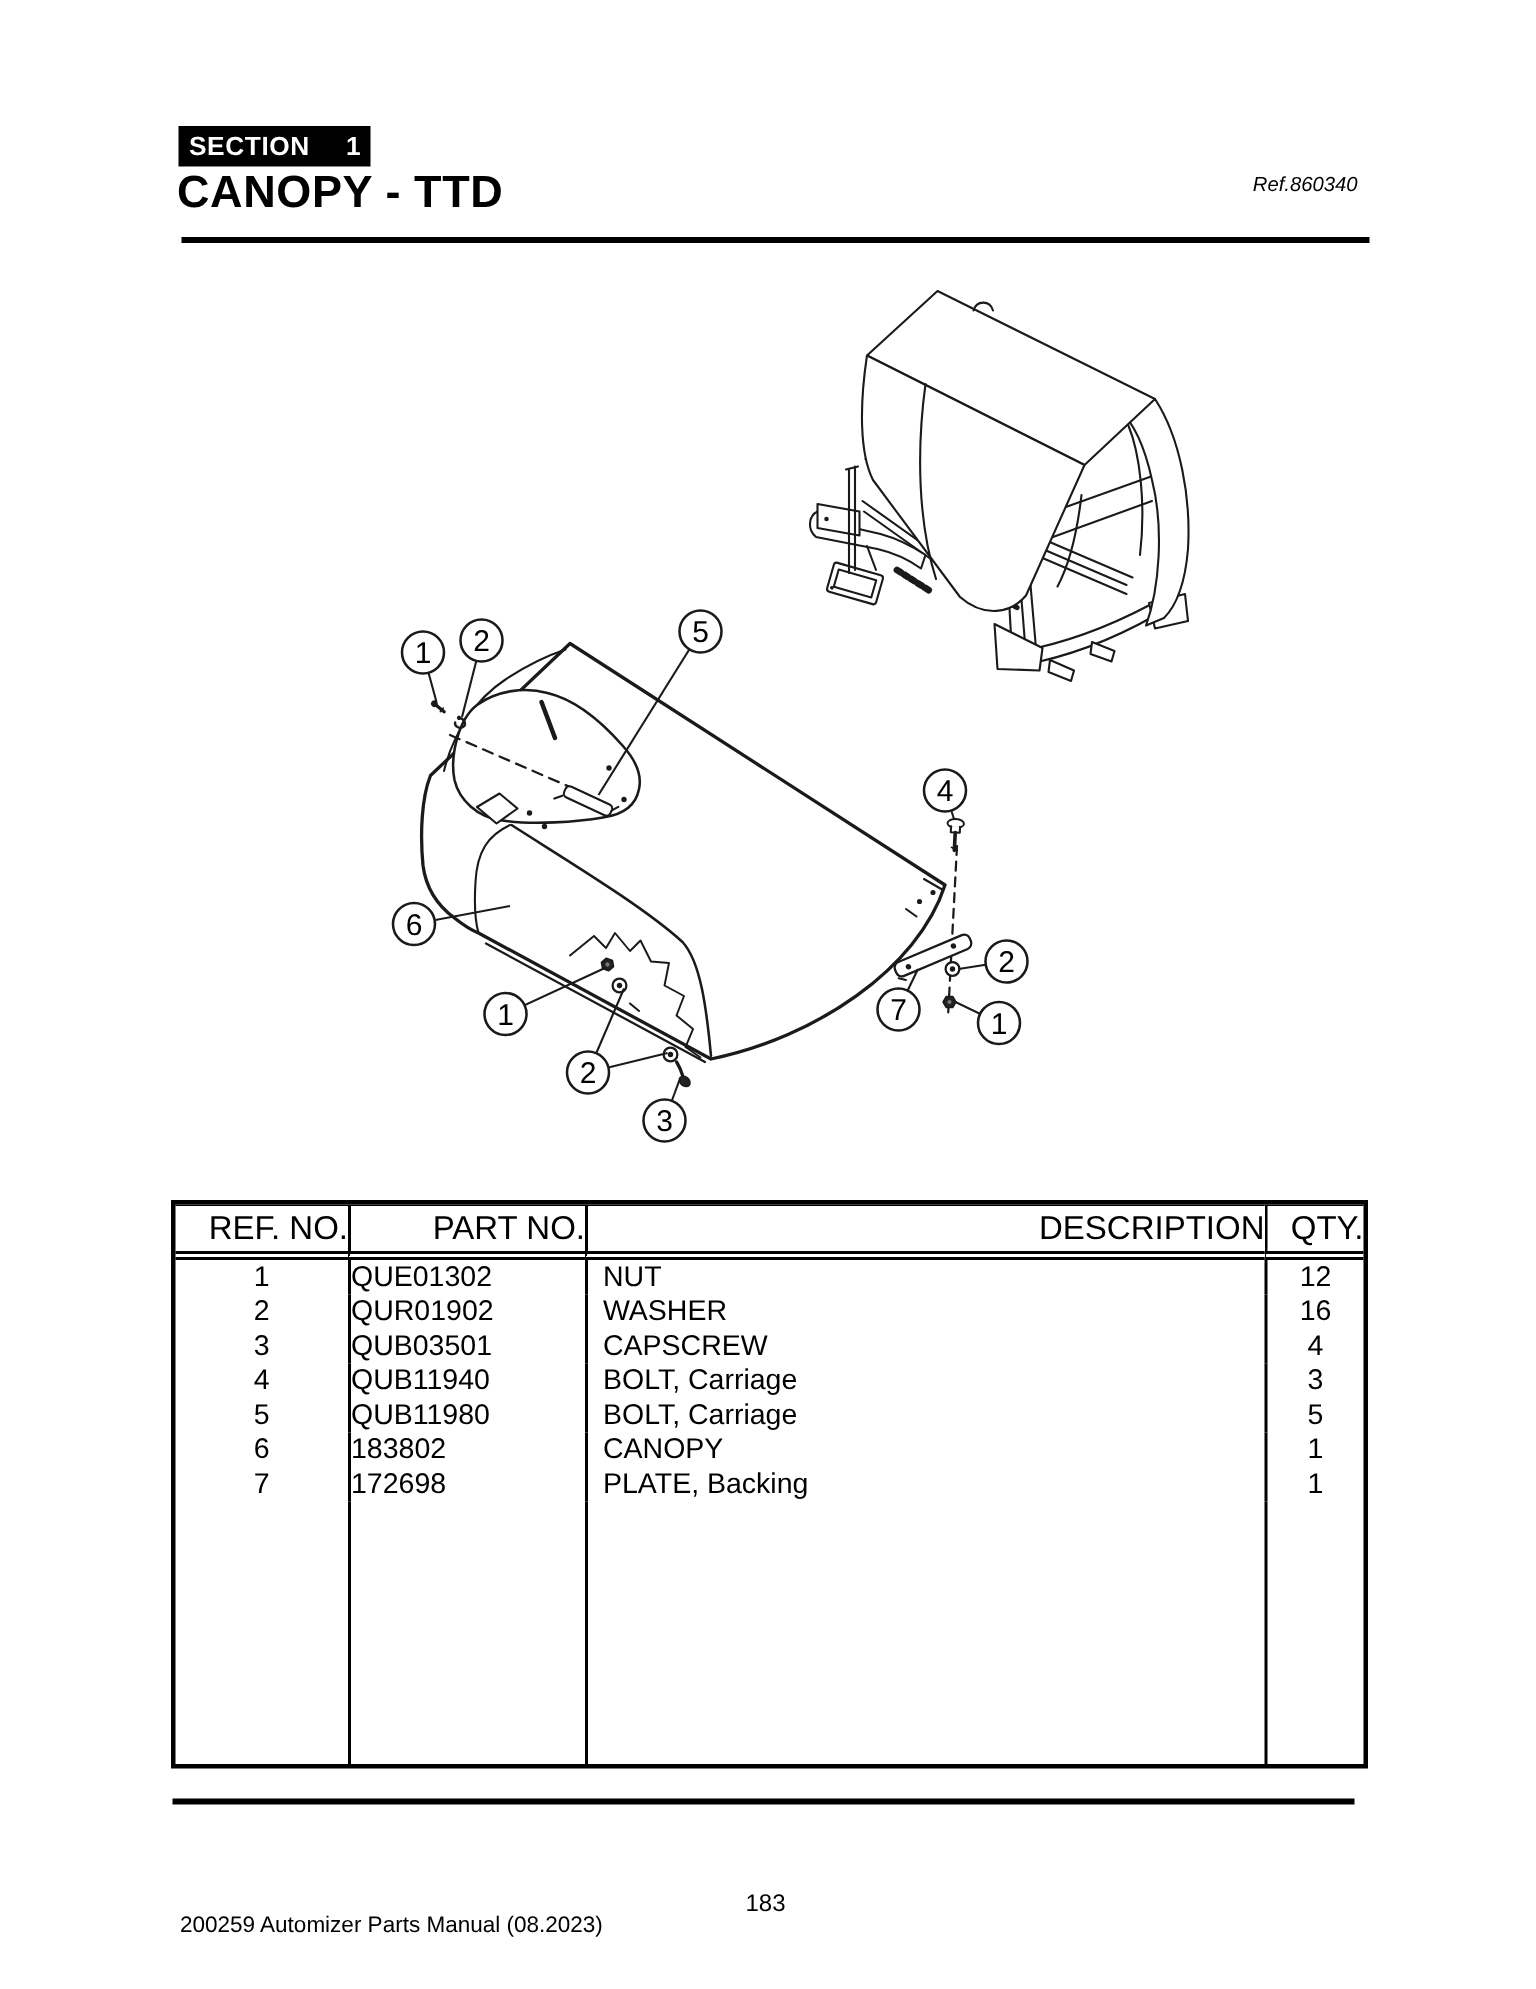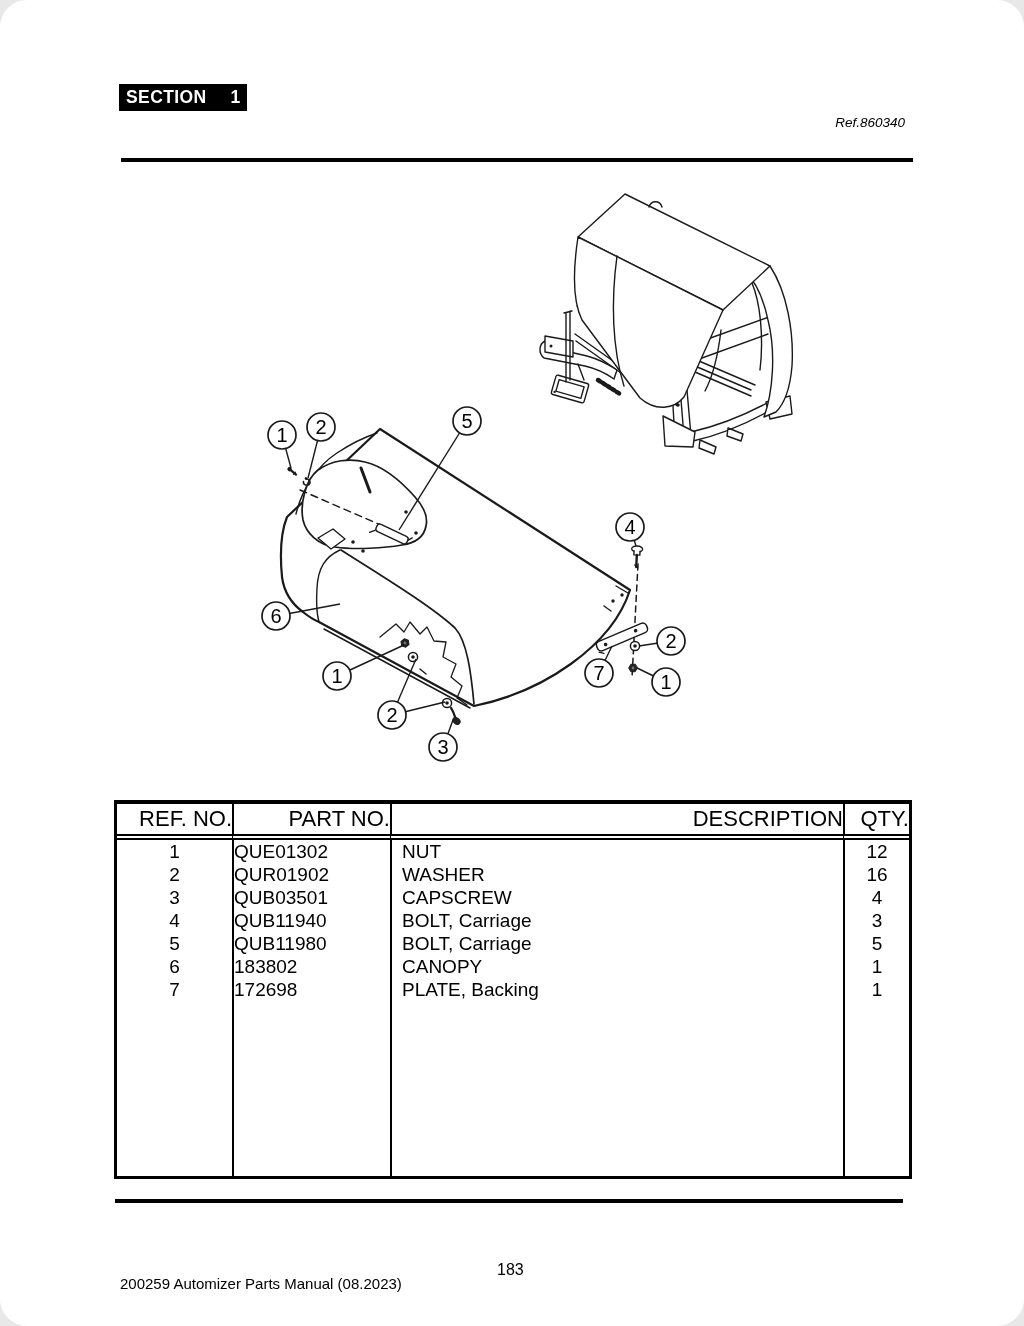--- a/index.html
+++ b/index.html
@@ -1,19 +1,19 @@
 <!DOCTYPE html>
 <html><head>
 <meta charset="utf-8">
 <style>
   html,body { margin:0; padding:0; background:#e8e8e8; }
   .page {
     position:relative; width:1024px; height:1326px; margin:0 auto;
     background:#ffffff; overflow:hidden;
-    font-family:"Liberation Sans", sans-serif; color:#000;border-radius:27px;
+    font-family:"Liberation Sans", sans-serif; color:#000;
   }
   
   .section-box {
     position:absolute; left:119px; top:84px; width:128px; height:27px;
     background:#000; color:#fff; box-sizing:border-box;
     display:flex; align-items:center; padding-left:7px;
     font-weight:bold; font-size:17.5px; letter-spacing:0.4px;
   }
   .section-num { margin-left:24px; }
   .page-title {
@@ -59,20 +59,21 @@
 </style>
 </head>
 <body>
 
 <div class="page">
 
   <div class="section-box">
     <span>SECTION</span>
     <span class="section-num">1</span>
   </div>
+  <div class="page-title">CANOPY - TTD</div>
   <div class="doc-ref">Ref.860340</div>
   <div class="rule-top"></div>
 
   <svg class="diagram" width="1024" height="800" viewBox="0 0 1024 800" xmlns="http://www.w3.org/2000/svg">
 
     <g stroke="#1a1a1a" stroke-width="1.4" fill="none" stroke-linecap="round" stroke-linejoin="round">
       <path d="M691,345 L772,316 M691,362 L768,334"></path>
       <path d="M695,366 L751,390 M699,361 L755,385 M695,372 L751,396"></path>
       <path d="M691,432 C722,425 750,413 778,397 M693,441 C724,434 753,421 781,404"></path>
       <path d="M667,300 L679,298 L691,436 L675,441 Z" fill="#fff"></path>

